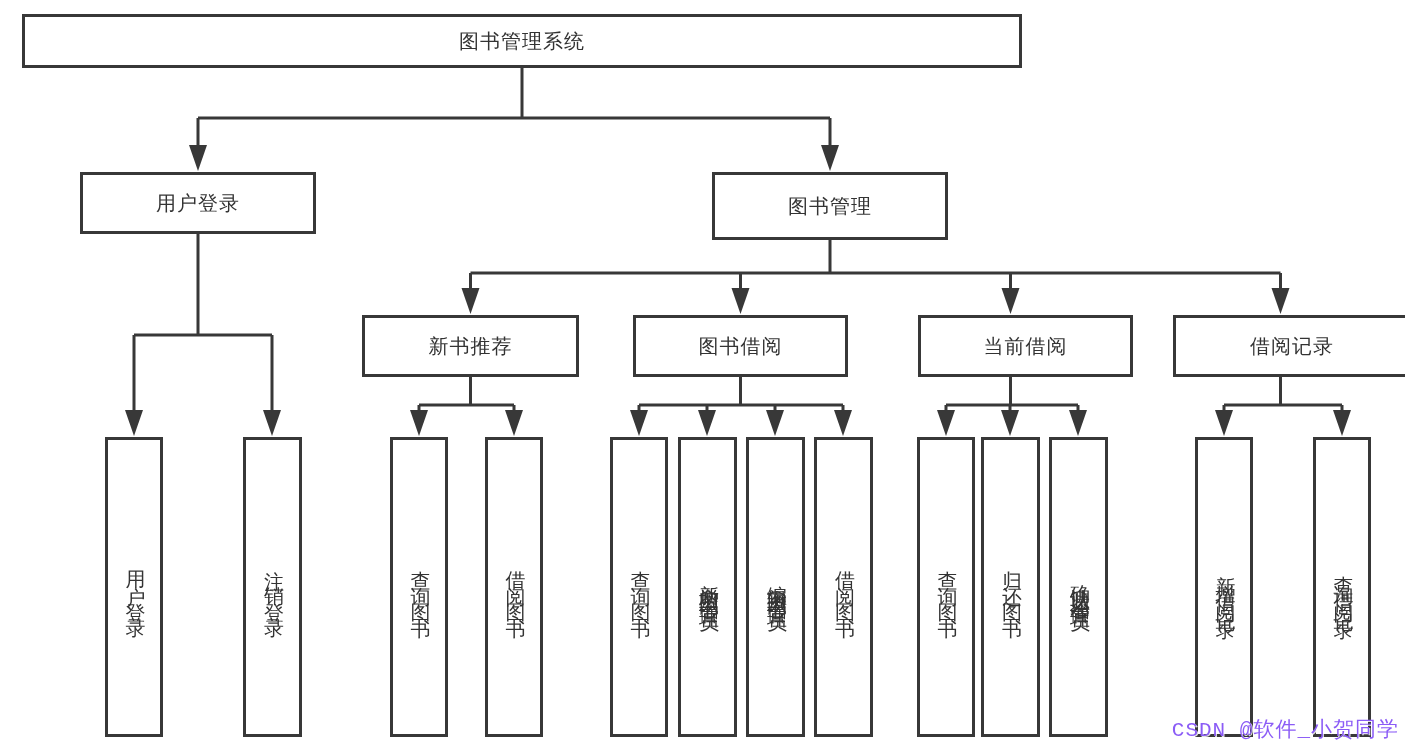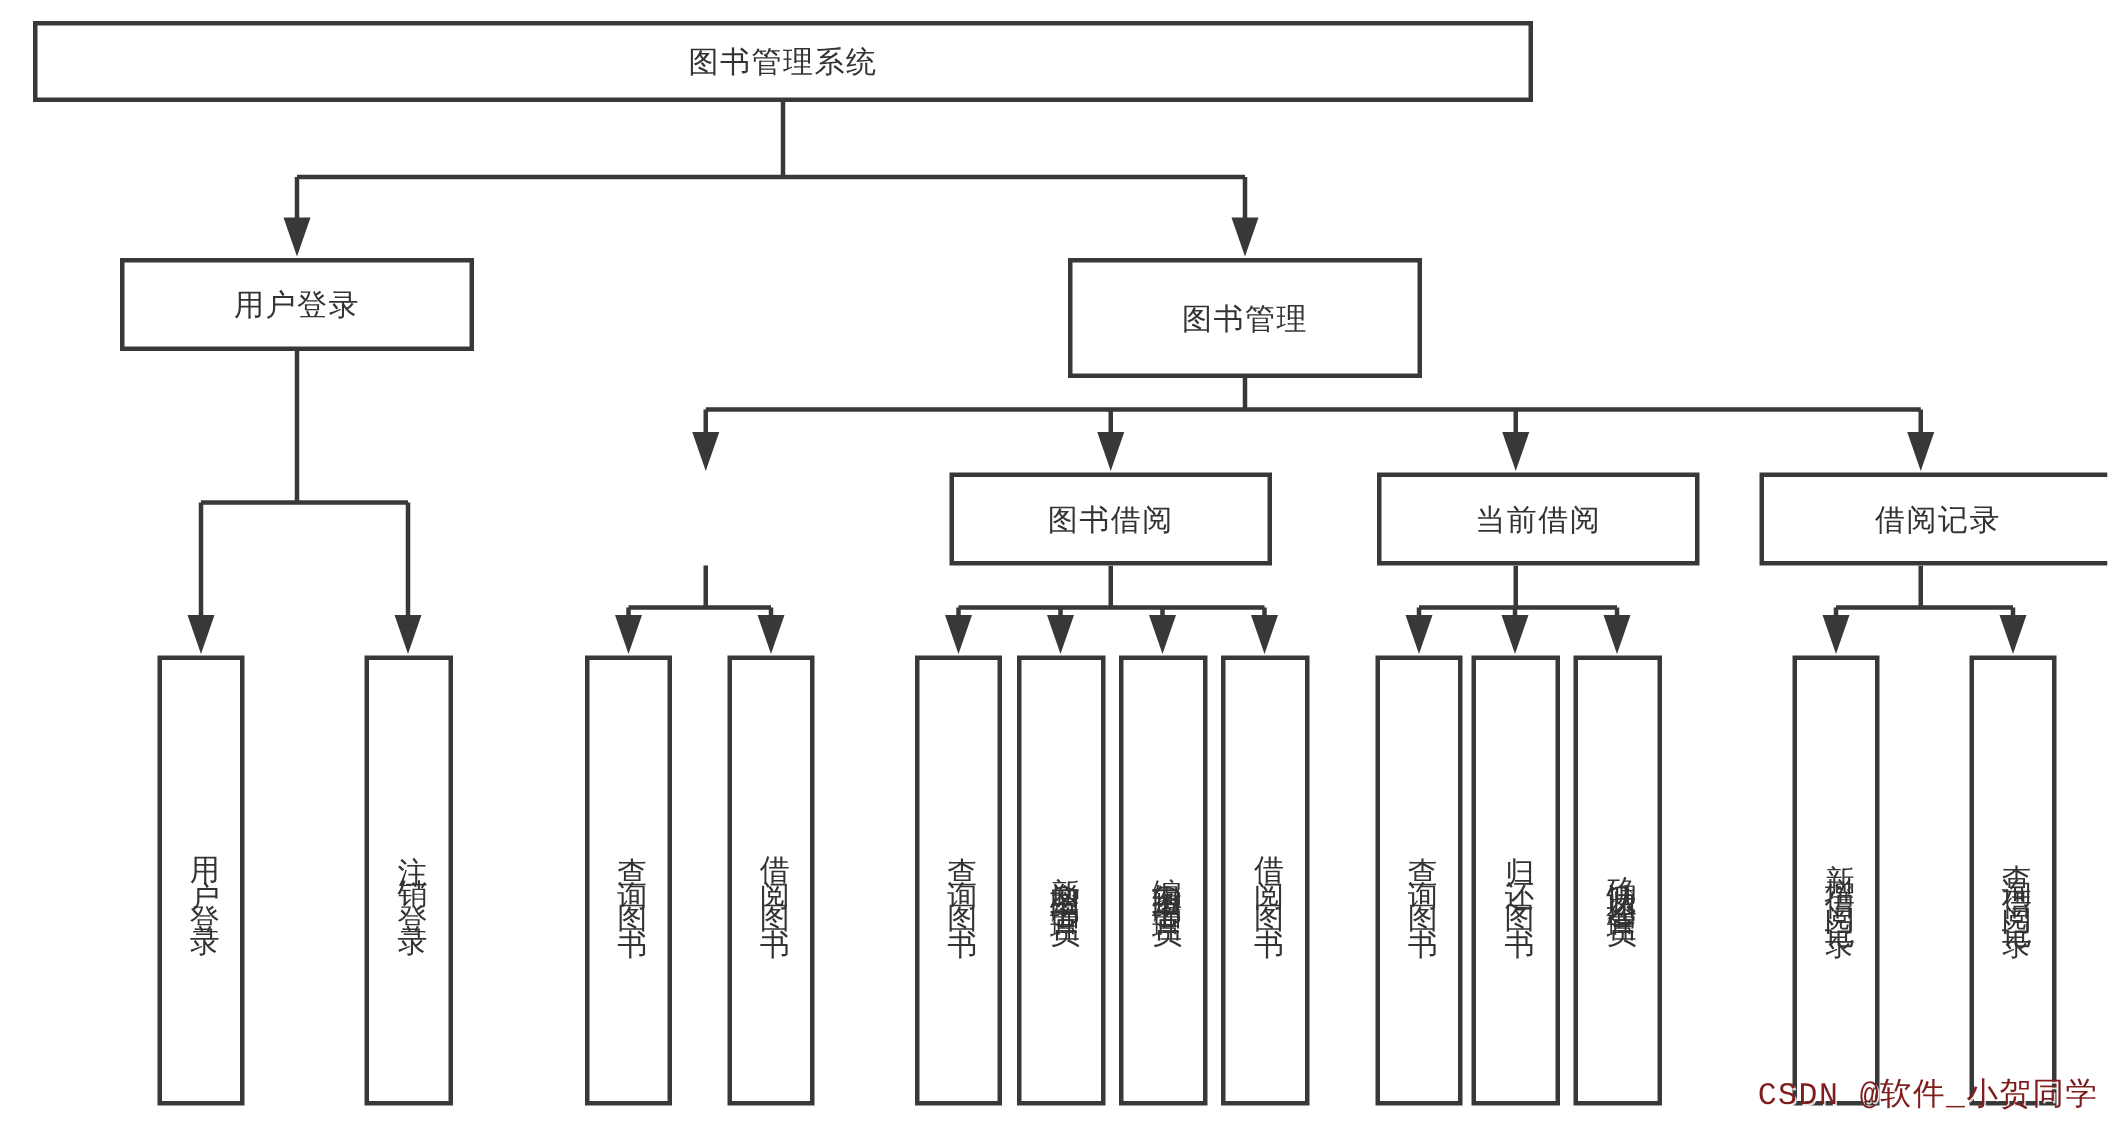--- a/index.html
+++ b/index.html
@@ -14,21 +14,21 @@
   }
   .h{font-size:20px;letter-spacing:1px;}
   .leaf span{
     writing-mode:vertical-rl;text-orientation:mixed;
     font-size:20px;line-height:1;display:block;
   }
   .sp4{letter-spacing:16px;}
   .sp6{letter-spacing:9px;}
   .sp9{letter-spacing:4px;}
   .watermark{
-    position:absolute;right:6px;bottom:4px;font-size:21px;color:#7f1d1d;
+    position:absolute;right:6px;bottom:4px;font-size:21px;color:#8b5cf6;
     letter-spacing:1px;text-shadow:1px 1px 0 rgba(255,255,255,.85);z-index:5;white-space:nowrap;
   }
 </style>
 </head>
 <body>
 
 <div class="canvas">
 
   <svg class="wires" viewBox="0 0 1405 747" xmlns="http://www.w3.org/2000/svg">
     <g stroke="#383838" stroke-width="3" fill="none">
@@ -59,22 +59,23 @@
       <polygon points="1001,410 1019,410 1010,436"></polygon>
       <polygon points="1069,410 1087,410 1078,436"></polygon>
       <polygon points="1215,410 1233,410 1224,436"></polygon>
       <polygon points="1333,410 1351,410 1342,436"></polygon>
     </g>
   </svg>
 
   <div class="node h" style="left:22px;top:14px;width:1000px;height:54px;">图书管理系统</div>
 
   <div class="node h" style="left:80px;top:172px;width:236px;height:62px;">用户登录</div>
-  <div class="node h" style="left:712px;top:172px;width:236px;height:80px;text-align:center;">图书管理</div>
+  <div class="node h" style="left:712px;top:172px;width:236px;height:68px;text-align:center;">图书管理</div>
 
+  <div class="node h" style="left:362px;top:315px;width:217px;height:62px;">新书推荐</div>
   <div class="node h" style="left:633px;top:315px;width:215px;height:62px;">图书借阅</div>
   <div class="node h" style="left:903px;top:315px;width:215px;height:62px;margin-left:15px;">当前借阅</div>
   <div class="node h" style="left:1173px;top:315px;width:238px;height:62px;">借阅记录</div>
 
   <div class="node leaf" style="left:105px;top:437px;width:58px;height:300px;">
     <span class="sp4">用户登录</span>
   </div>
   <div class="node leaf" style="left:243px;top:437px;width:59px;height:300px;">
     <span class="sp4">注销登录</span>
   </div>

